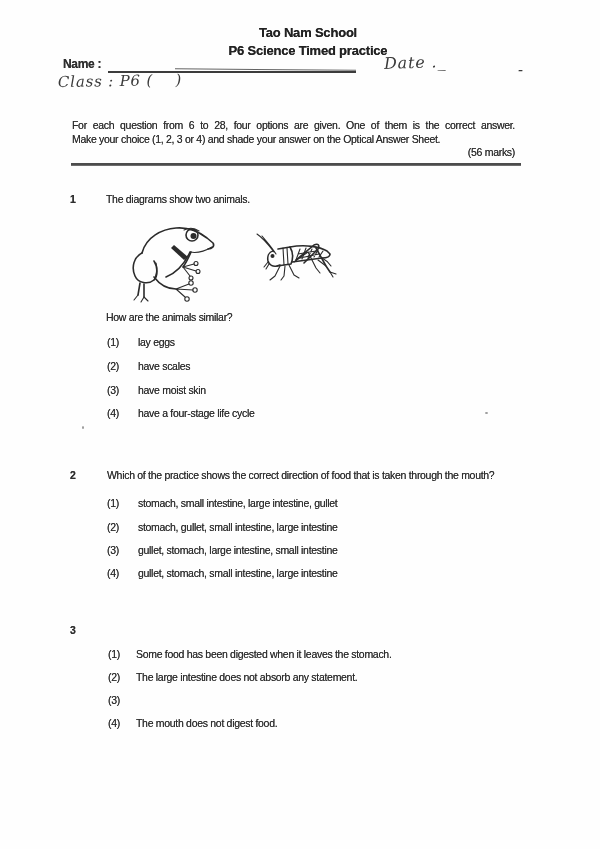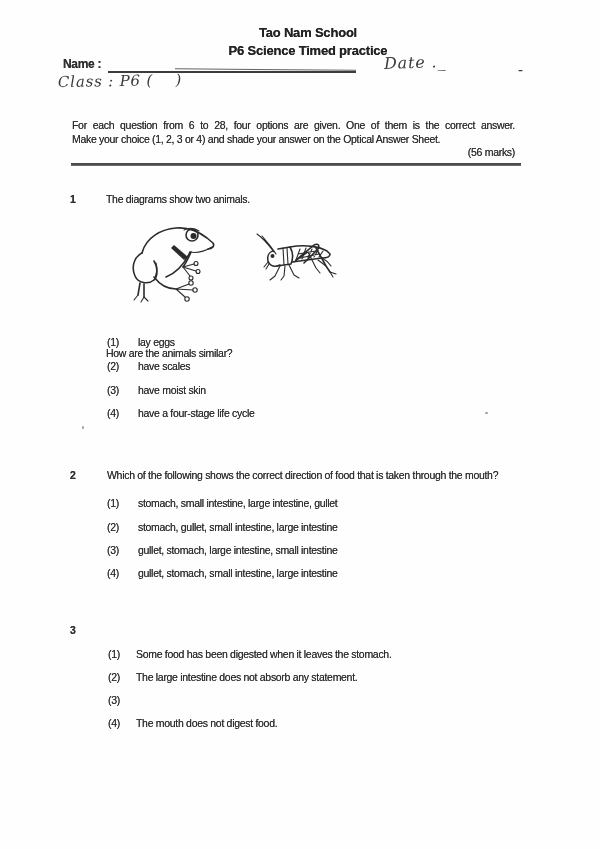--- a/index.html
+++ b/index.html
@@ -95,21 +95,21 @@
       <path class="ink-thin" d="M 44,17 L 40,28 M 50,16 L 46,27 M 56,17 L 52,26 M 62,18 L 58,25 M 67,19 L 63,25 M 42,22 L 60,19 M 44,26 L 63,22"></path>
       <path class="ink-thin" d="M 66,26 C 70,28 73,31 75,34 M 62,28 L 70,34"></path>
       <path class="ink-stroke" d="M 40,28 L 58,13 C 62,11 64,13 62,17 L 48,31"></path>
       <path class="ink-stroke" d="M 60,16 L 70,34 L 74,40"></path>
       <path class="ink-thin" d="M 74,40 L 80,42 M 74,40 L 77,45"></path>
       <path class="ink-thin" d="M 38,30 L 52,20 M 52,20 L 60,36 L 64,41"></path>
       <path class="ink-thin" d="M 24,34 L 19,44 L 14,48 M 29,34 L 28,44 L 25,48 M 33,33 L 38,43 L 43,46"></path>
     </svg>
   </div>
 
-  <div class="abs print" style="left:106px;top:311px;margin-top:36px;">How are the animals similar?</div>
+  <div class="abs print" style="left:106px;top:311px;">How are the animals similar?</div>
 
   <div class="abs print opt-row" style="left:107px;top:336px;width:420px;">
     <span class="opt-num">(1)</span>
     <span>lay eggs</span>
   </div>
   <div class="abs print opt-row" style="left:107px;top:360px;width:420px;">
     <span class="opt-num">(2)</span>
     <span>have scales</span>
   </div>
   <div class="abs print opt-row" style="left:107px;top:384px;width:420px;">
@@ -118,21 +118,21 @@
   </div>
   <div class="abs print opt-row" style="left:107px;top:407px;width:420px;">
     <span class="opt-num">(4)</span>
     <span>have a four-stage life cycle</span>
   </div>
 
   <div class="abs artifact" style="left:485px;top:412px;width:3px;height:2px;"></div>
   <div class="abs artifact" style="left:82px;top:426px;width:2px;height:3px;"></div>
 
   <div class="abs print qnum" style="left:70px;top:469px;">2</div>
-  <div class="abs print" style="left:107px;top:469px;">Which of the following shows the correct direction of food that is taken through the mouth?</div>
+  <div class="abs print" style="left:107px;top:469px;">Which of the practice shows the correct direction of food that is taken through the mouth?</div>
 
   <div class="abs print opt-row" style="left:107px;top:497px;width:420px;">
     <span class="opt-num">(1)</span>
     <span>stomach, small intestine, large intestine, gullet</span>
   </div>
   <div class="abs print opt-row" style="left:107px;top:521px;width:420px;">
     <span class="opt-num">(2)</span>
     <span>stomach, gullet, small intestine, large intestine</span>
   </div>
   <div class="abs print opt-row" style="left:107px;top:544px;width:420px;">

